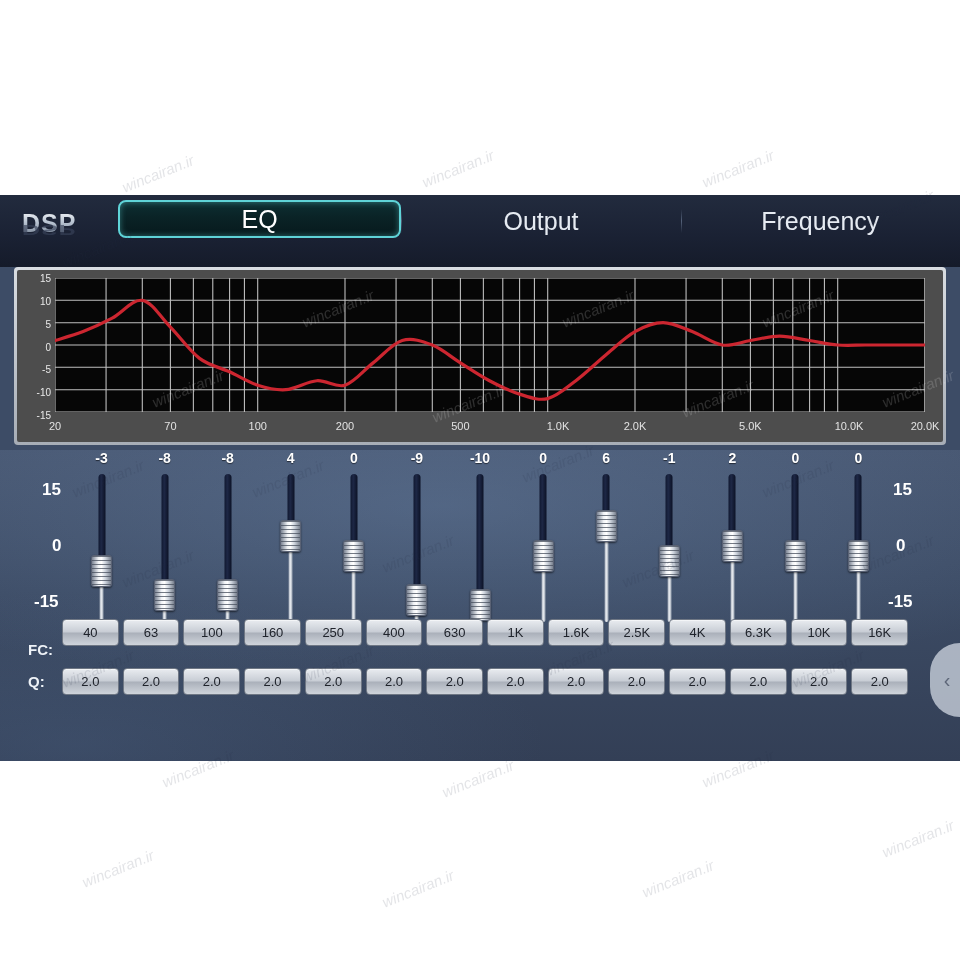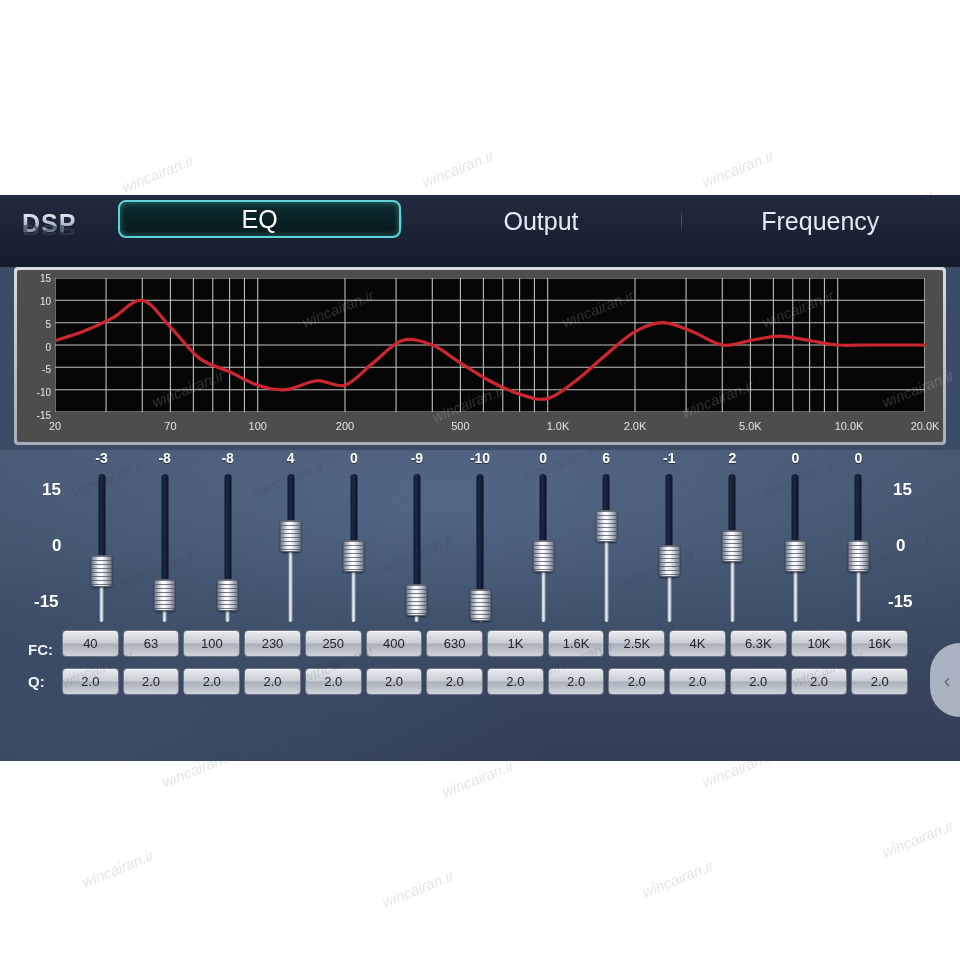--- a/index.html
+++ b/index.html
@@ -296,25 +296,25 @@
             <div class="track">
               <div class="upper" style="height:80px"></div>
               <div class="lower" style="height:68px"></div>
               <div class="thumb" style="top:82px"></div>
             </div>
           </div>
         </div>
     </div>
 
     <div class="rowlab" style="top:446px">FC:</div>
-    <div class="cells" id="fcrow" style="top:435px">
+    <div class="cells" id="fcrow" style="top:424px">
         <div class="cell">40</div>
         <div class="cell">63</div>
         <div class="cell">100</div>
-        <div class="cell">230</div>
+        <div class="cell">160</div>
         <div class="cell">250</div>
         <div class="cell">400</div>
         <div class="cell">630</div>
         <div class="cell">1K</div>
         <div class="cell">1.6K</div>
         <div class="cell">2.5K</div>
         <div class="cell">4K</div>
         <div class="cell">6.3K</div>
         <div class="cell">10K</div>
         <div class="cell">16K</div>

